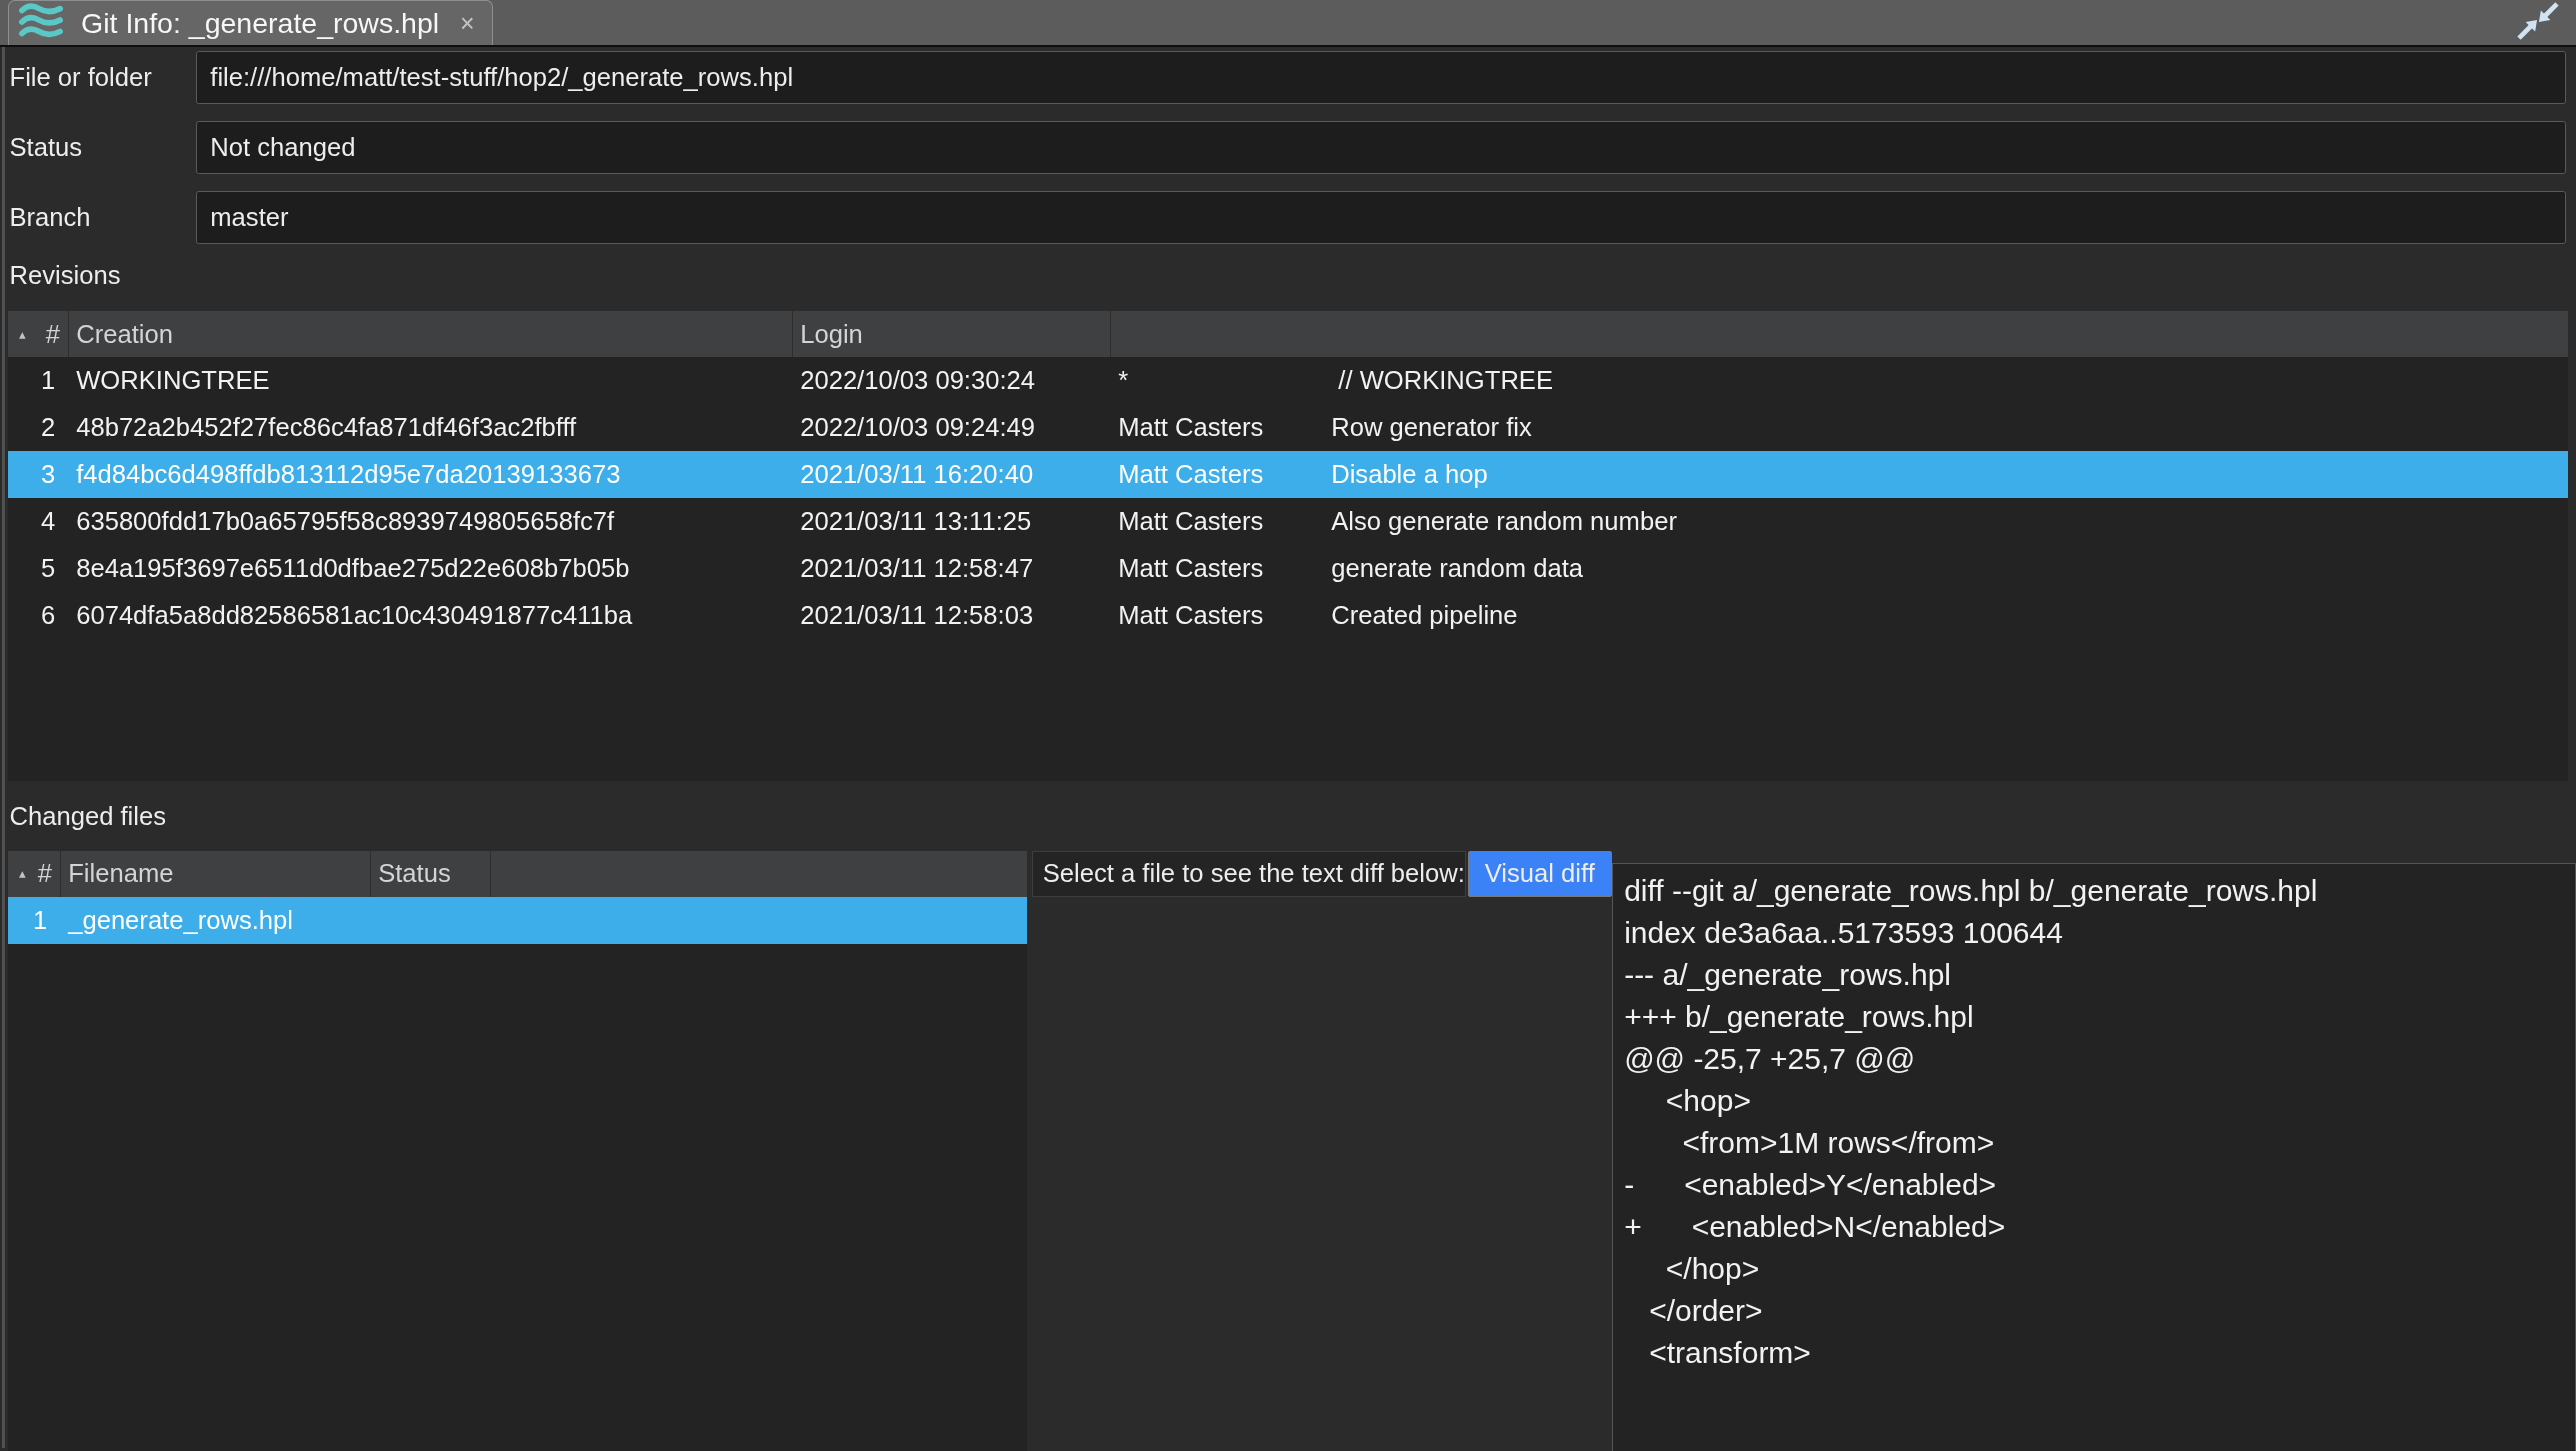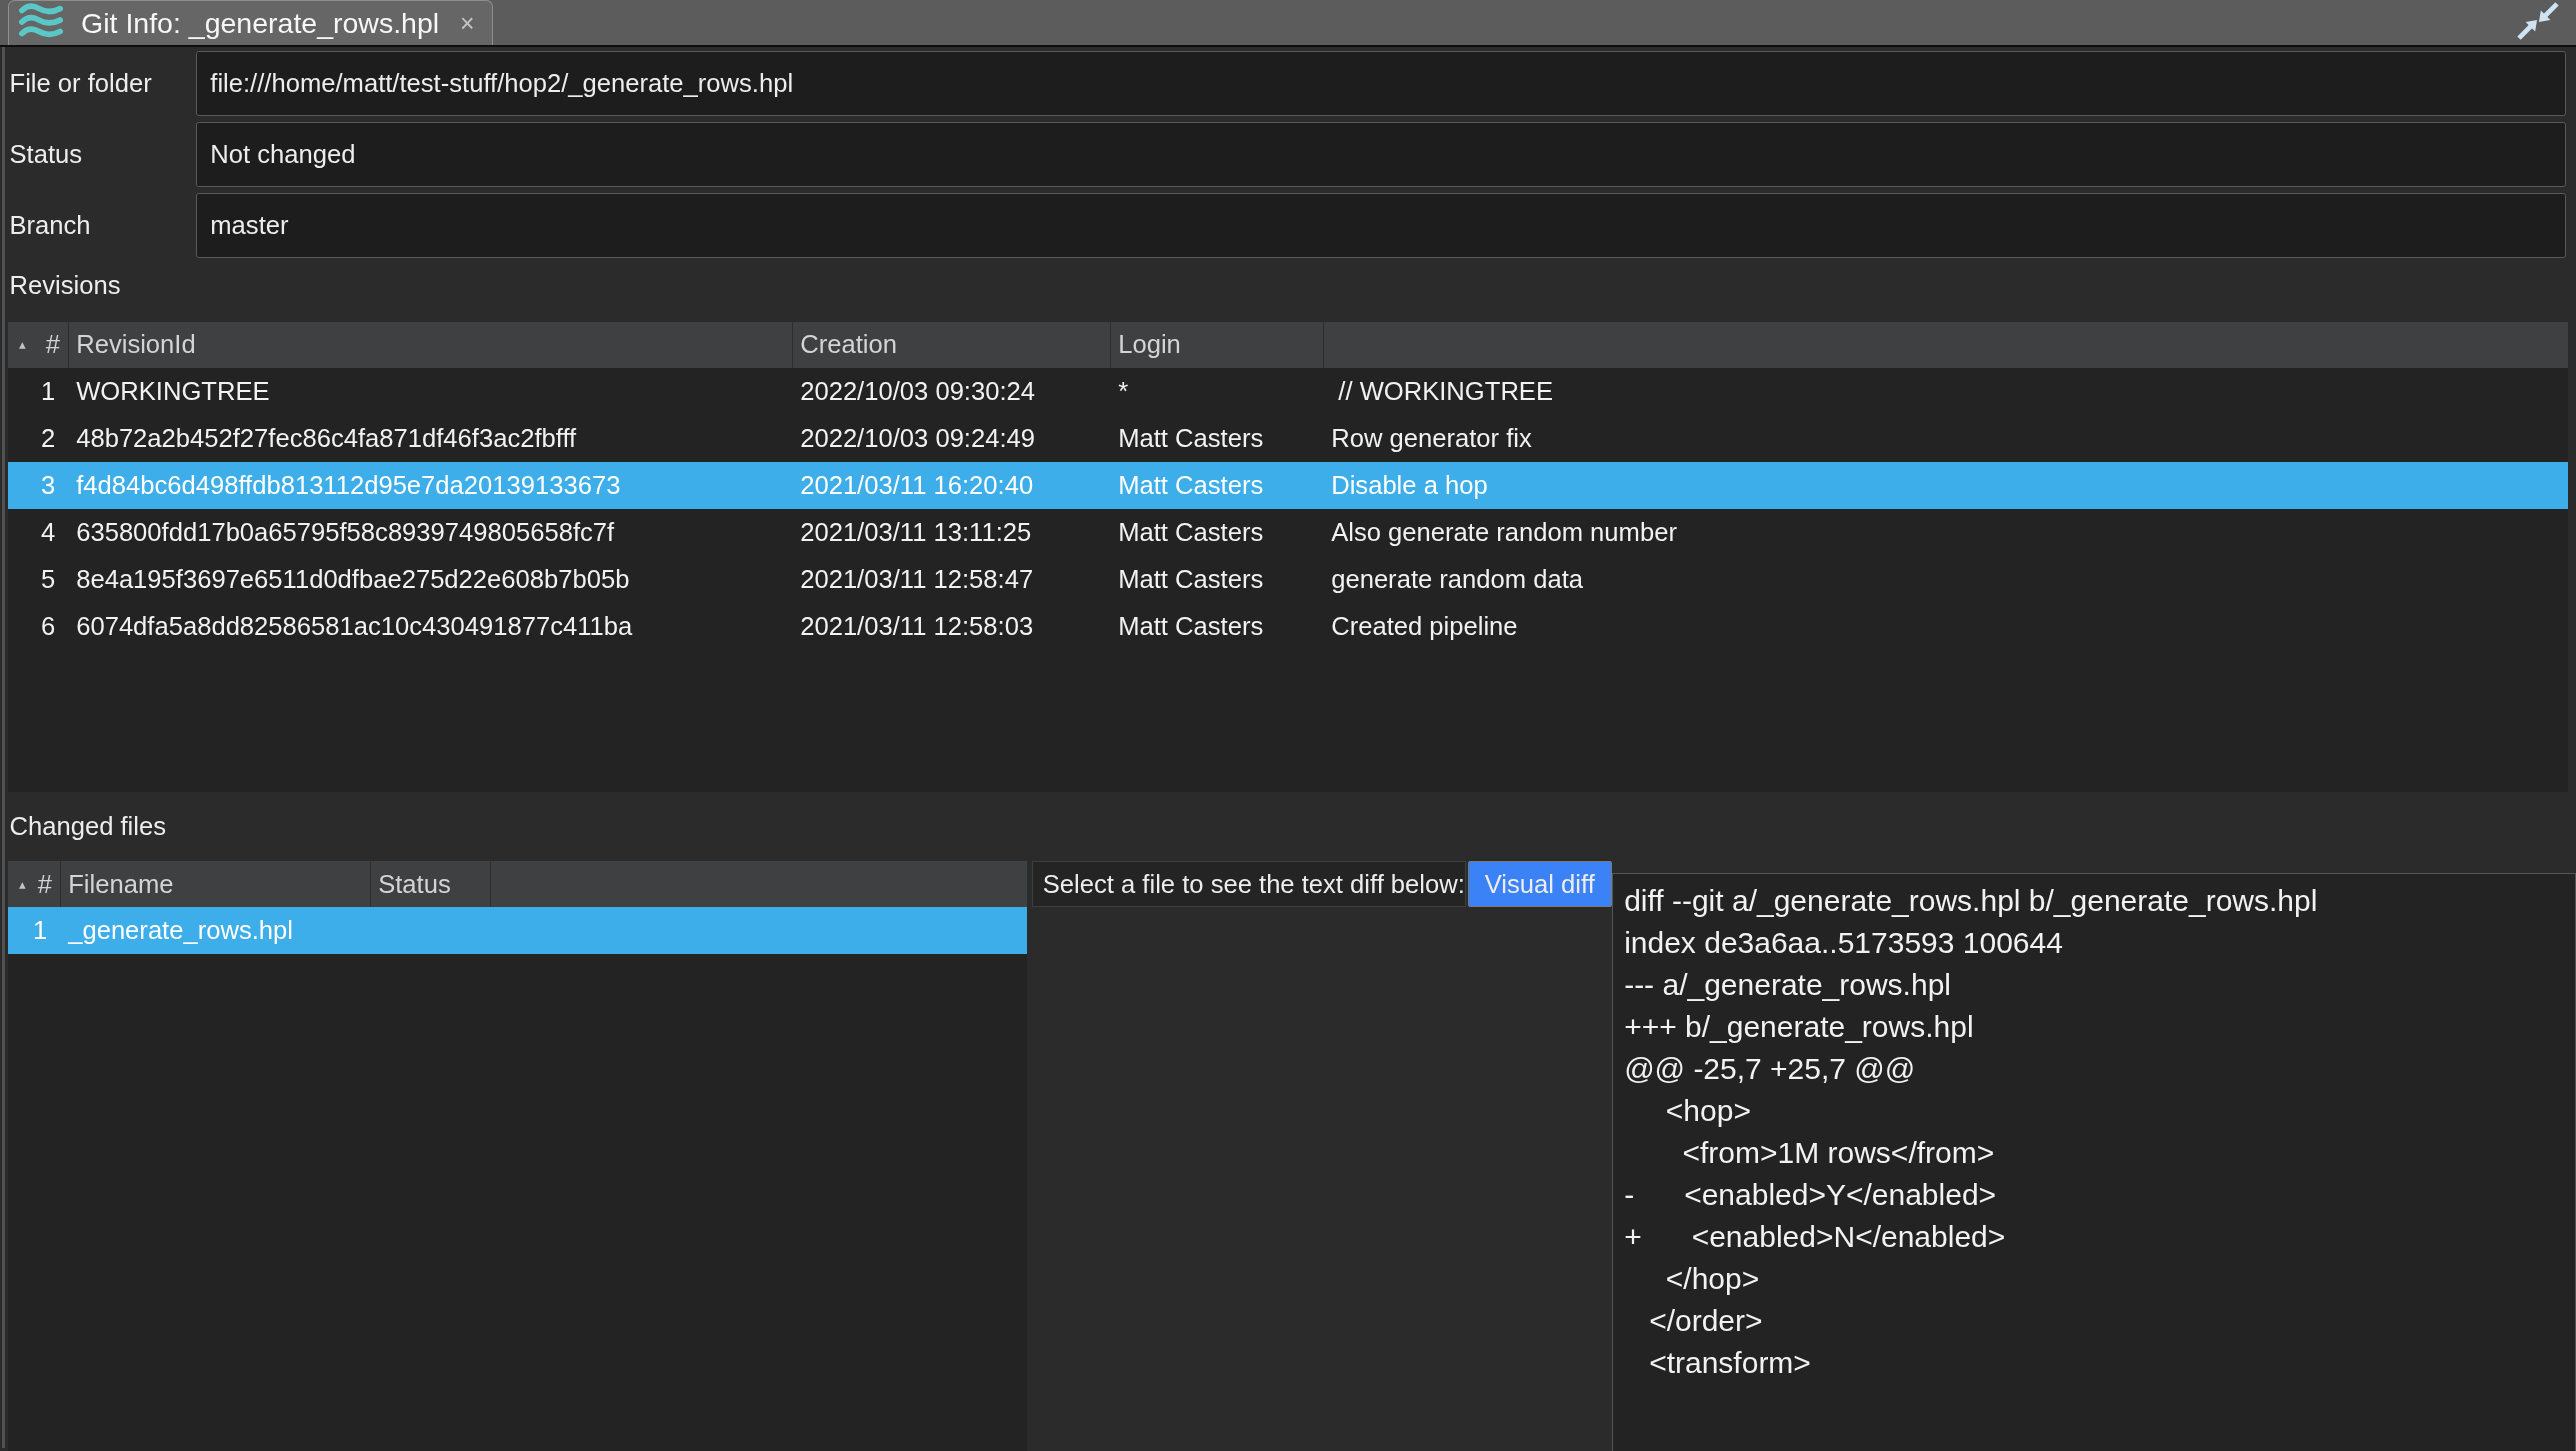--- a/index.html
+++ b/index.html
@@ -31,21 +31,21 @@
   
   .content{ position:relative; height:1401px; }
   .left-edge-line{
     position:absolute; left:1.9px; top:0; width:2.8px; height:100%;
     background:#515151;
   }
 
   .form-area{ padding-top:3.8px; }
   .form-row{
     display:grid; grid-template-columns:196px 1fr;
-    height:65px; margin-bottom:6px; align-items:stretch;
+    height:53px; margin-bottom:17px; align-items:stretch;
   }
   .form-label{
     display:flex; align-items:center; padding-left:9.5px;
     font-size:25.6px; color:#ededed;
   }
   .form-input{
     width:100%; height:100%;
     background:#1d1d1d; border:0.9px solid #5a5a5a; border-radius:2.8px;
     color:#ededed; font-size:25.6px; padding:0 13.3px;
     font-family:"Liberation Sans","DejaVu Sans",sans-serif;
@@ -172,21 +172,20 @@
     </div>
 
     <div class="section-label">Revisions</div>
 
     <div class="rev-table">
       <div class="thead rev-grid">
         <div class="th gutter">
           <span class="sort-arrow">▴</span>
           <span>#</span>
         </div>
-        <div class="th">RevisionId</div>
         <div class="th">Creation</div>
         <div class="th">Login</div>
       </div>
       <div class="tbody">
         <div class="tr rev-grid">
           <div class="td num">1</div>
           <div class="td">WORKINGTREE</div>
           <div class="td">2022/10/03 09:30:24</div>
           <div class="td">*</div>
           <div class="td"> // WORKINGTREE</div>

